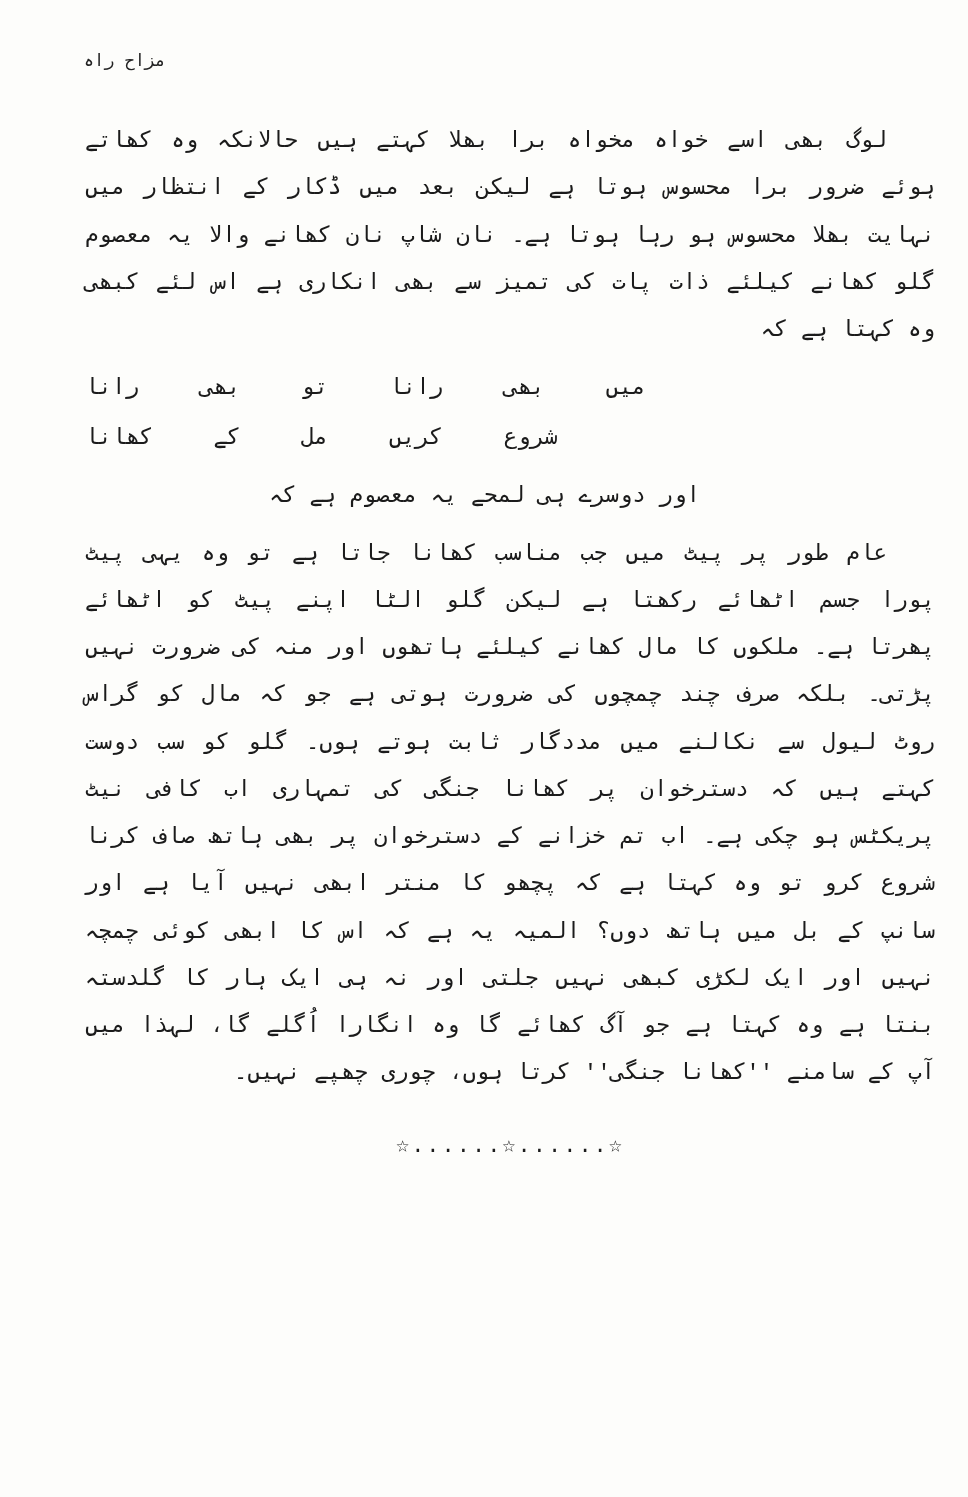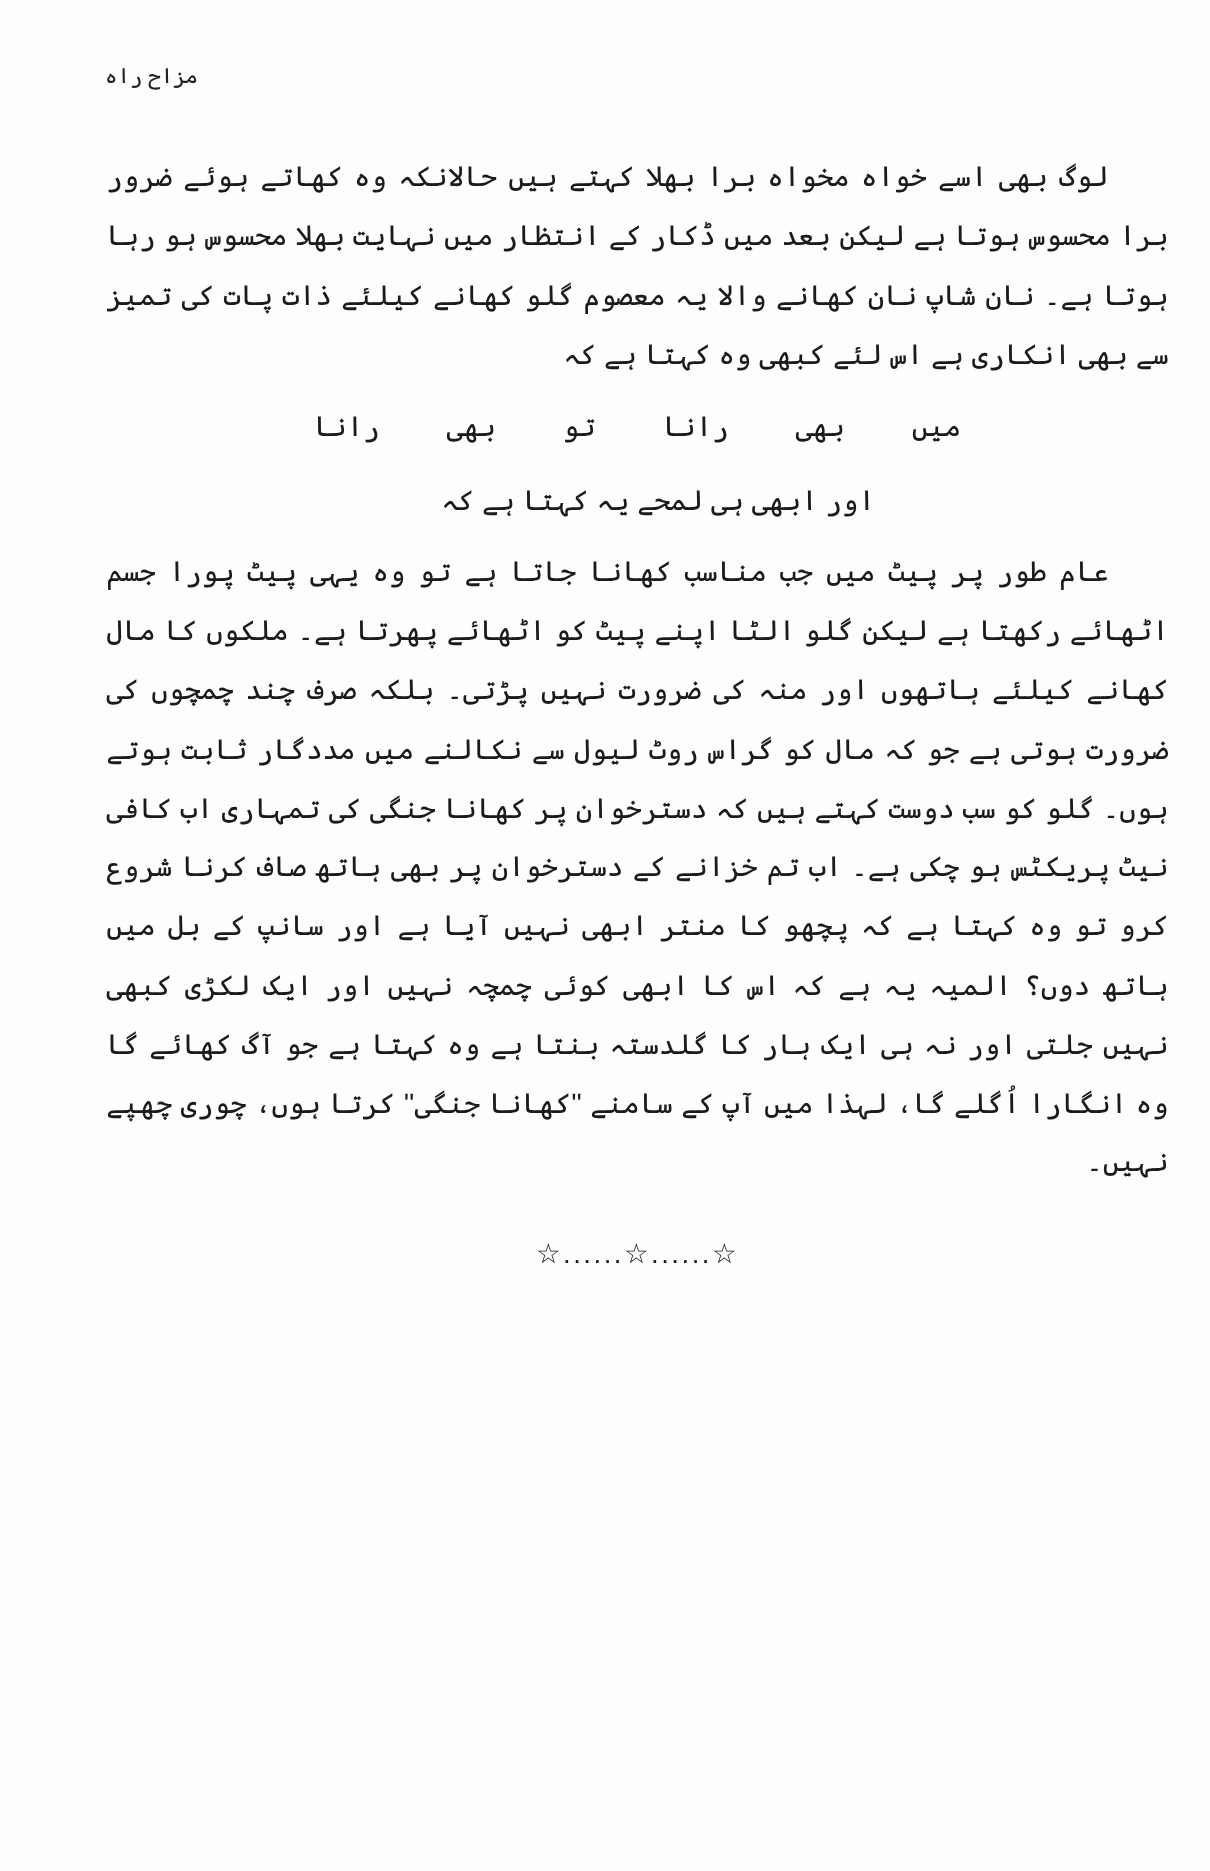--- a/index.html
+++ b/index.html
@@ -7,21 +7,21 @@
     padding: 0;
     background: #ffffff;
   }
   .page {
     position: relative;
     width: 968px;
     height: 1497px;
     margin: 0 auto;
     background: #fdfdfb;
     color: #1b1b1b;
-    font-family: Liberation Sans, sans-serif;
+    font-family: Liberation Mono, monospace;
     direction: rtl;
     box-sizing: border-box;
     overflow: hidden;
   }
   .running-header {
     position: absolute;
     top: 50px;
     left: 84px;
     direction: rtl;
     font-size: 17px;
@@ -42,21 +42,21 @@
     text-align: justify;
   }
   .para-cont {
     text-align: right;
   }
   .para-indent {
     text-indent: 48px;
   }
   .verse {
     margin: 10px 0;
-    text-align: center;
+    text-align: left;
     word-spacing: 2.1em;
   }
   .verse-line {
     line-height: 2.2;
   }
   .interlude {
     text-align: right !important;
     text-indent: 235px;
   }
   .stars-divider {
@@ -76,23 +76,24 @@
   <div class="running-header">مزاح راہ</div>
 
   <div class="textblock">
 
 
 
     <p class="para-indent">لوگ بھی اسے خواہ مخواہ برا بھلا کہتے ہیں حالانکہ وہ کھاتے ہوئے ضرور برا محسوس ہوتا ہے لیکن بعد میں ڈکار کے انتظار میں نہایت بھلا محسوس ہو رہا ہوتا ہے۔ نان شاپ نان کھانے والا یہ معصوم گلو کھانے کیلئے ذات پات کی تمیز سے بھی انکاری ہے اس لئے کبھی وہ کہتا ہے کہ</p>
 
     <div class="verse">
       <div class="verse-line">میں بھی رانا تو بھی رانا</div>
+      <div class="verse-line">شروع کریں مل کے کھانا</div>
     </div>
 
-    <p class="interlude">اور ابھی ہی لمحے یہ کہتا ہے کہ</p>
+    <p class="interlude">اور دوسرے ہی لمحے یہ معصوم ہے کہ</p>
 
     <div class="verse">
     </div>
 
     <p class="para-indent">عام طور پر پیٹ میں جب مناسب کھانا جاتا ہے تو وہ یہی پیٹ پورا جسم اٹھائے رکھتا ہے لیکن گلو الٹا اپنے پیٹ کو اٹھائے پھرتا ہے۔ ملکوں کا مال کھانے کیلئے ہاتھوں اور منہ کی ضرورت نہیں پڑتی۔ بلکہ صرف چند چمچوں کی ضرورت ہوتی ہے جو کہ مال کو گراس روٹ لیول سے نکالنے میں مددگار ثابت ہوتے ہوں۔ گلو کو سب دوست کہتے ہیں کہ دسترخوان پر کھانا جنگی کی تمہاری اب کافی نیٹ پریکٹس ہو چکی ہے۔ اب تم خزانے کے دسترخوان پر بھی ہاتھ صاف کرنا شروع کرو تو وہ کہتا ہے کہ پچھو کا منتر ابھی نہیں آیا ہے اور سانپ کے بل میں ہاتھ دوں؟ المیہ یہ ہے کہ اس کا ابھی کوئی چمچہ نہیں اور ایک لکڑی کبھی نہیں جلتی اور نہ ہی ایک ہار کا گلدستہ بنتا ہے وہ کہتا ہے جو آگ کھائے گا وہ انگارا اُگلے گا، لہذا میں آپ کے سامنے ''کھانا جنگی'' کرتا ہوں، چوری چھپے نہیں۔</p>
 
     <div class="stars-divider">☆......☆......☆</div>
 
   </div>
 

